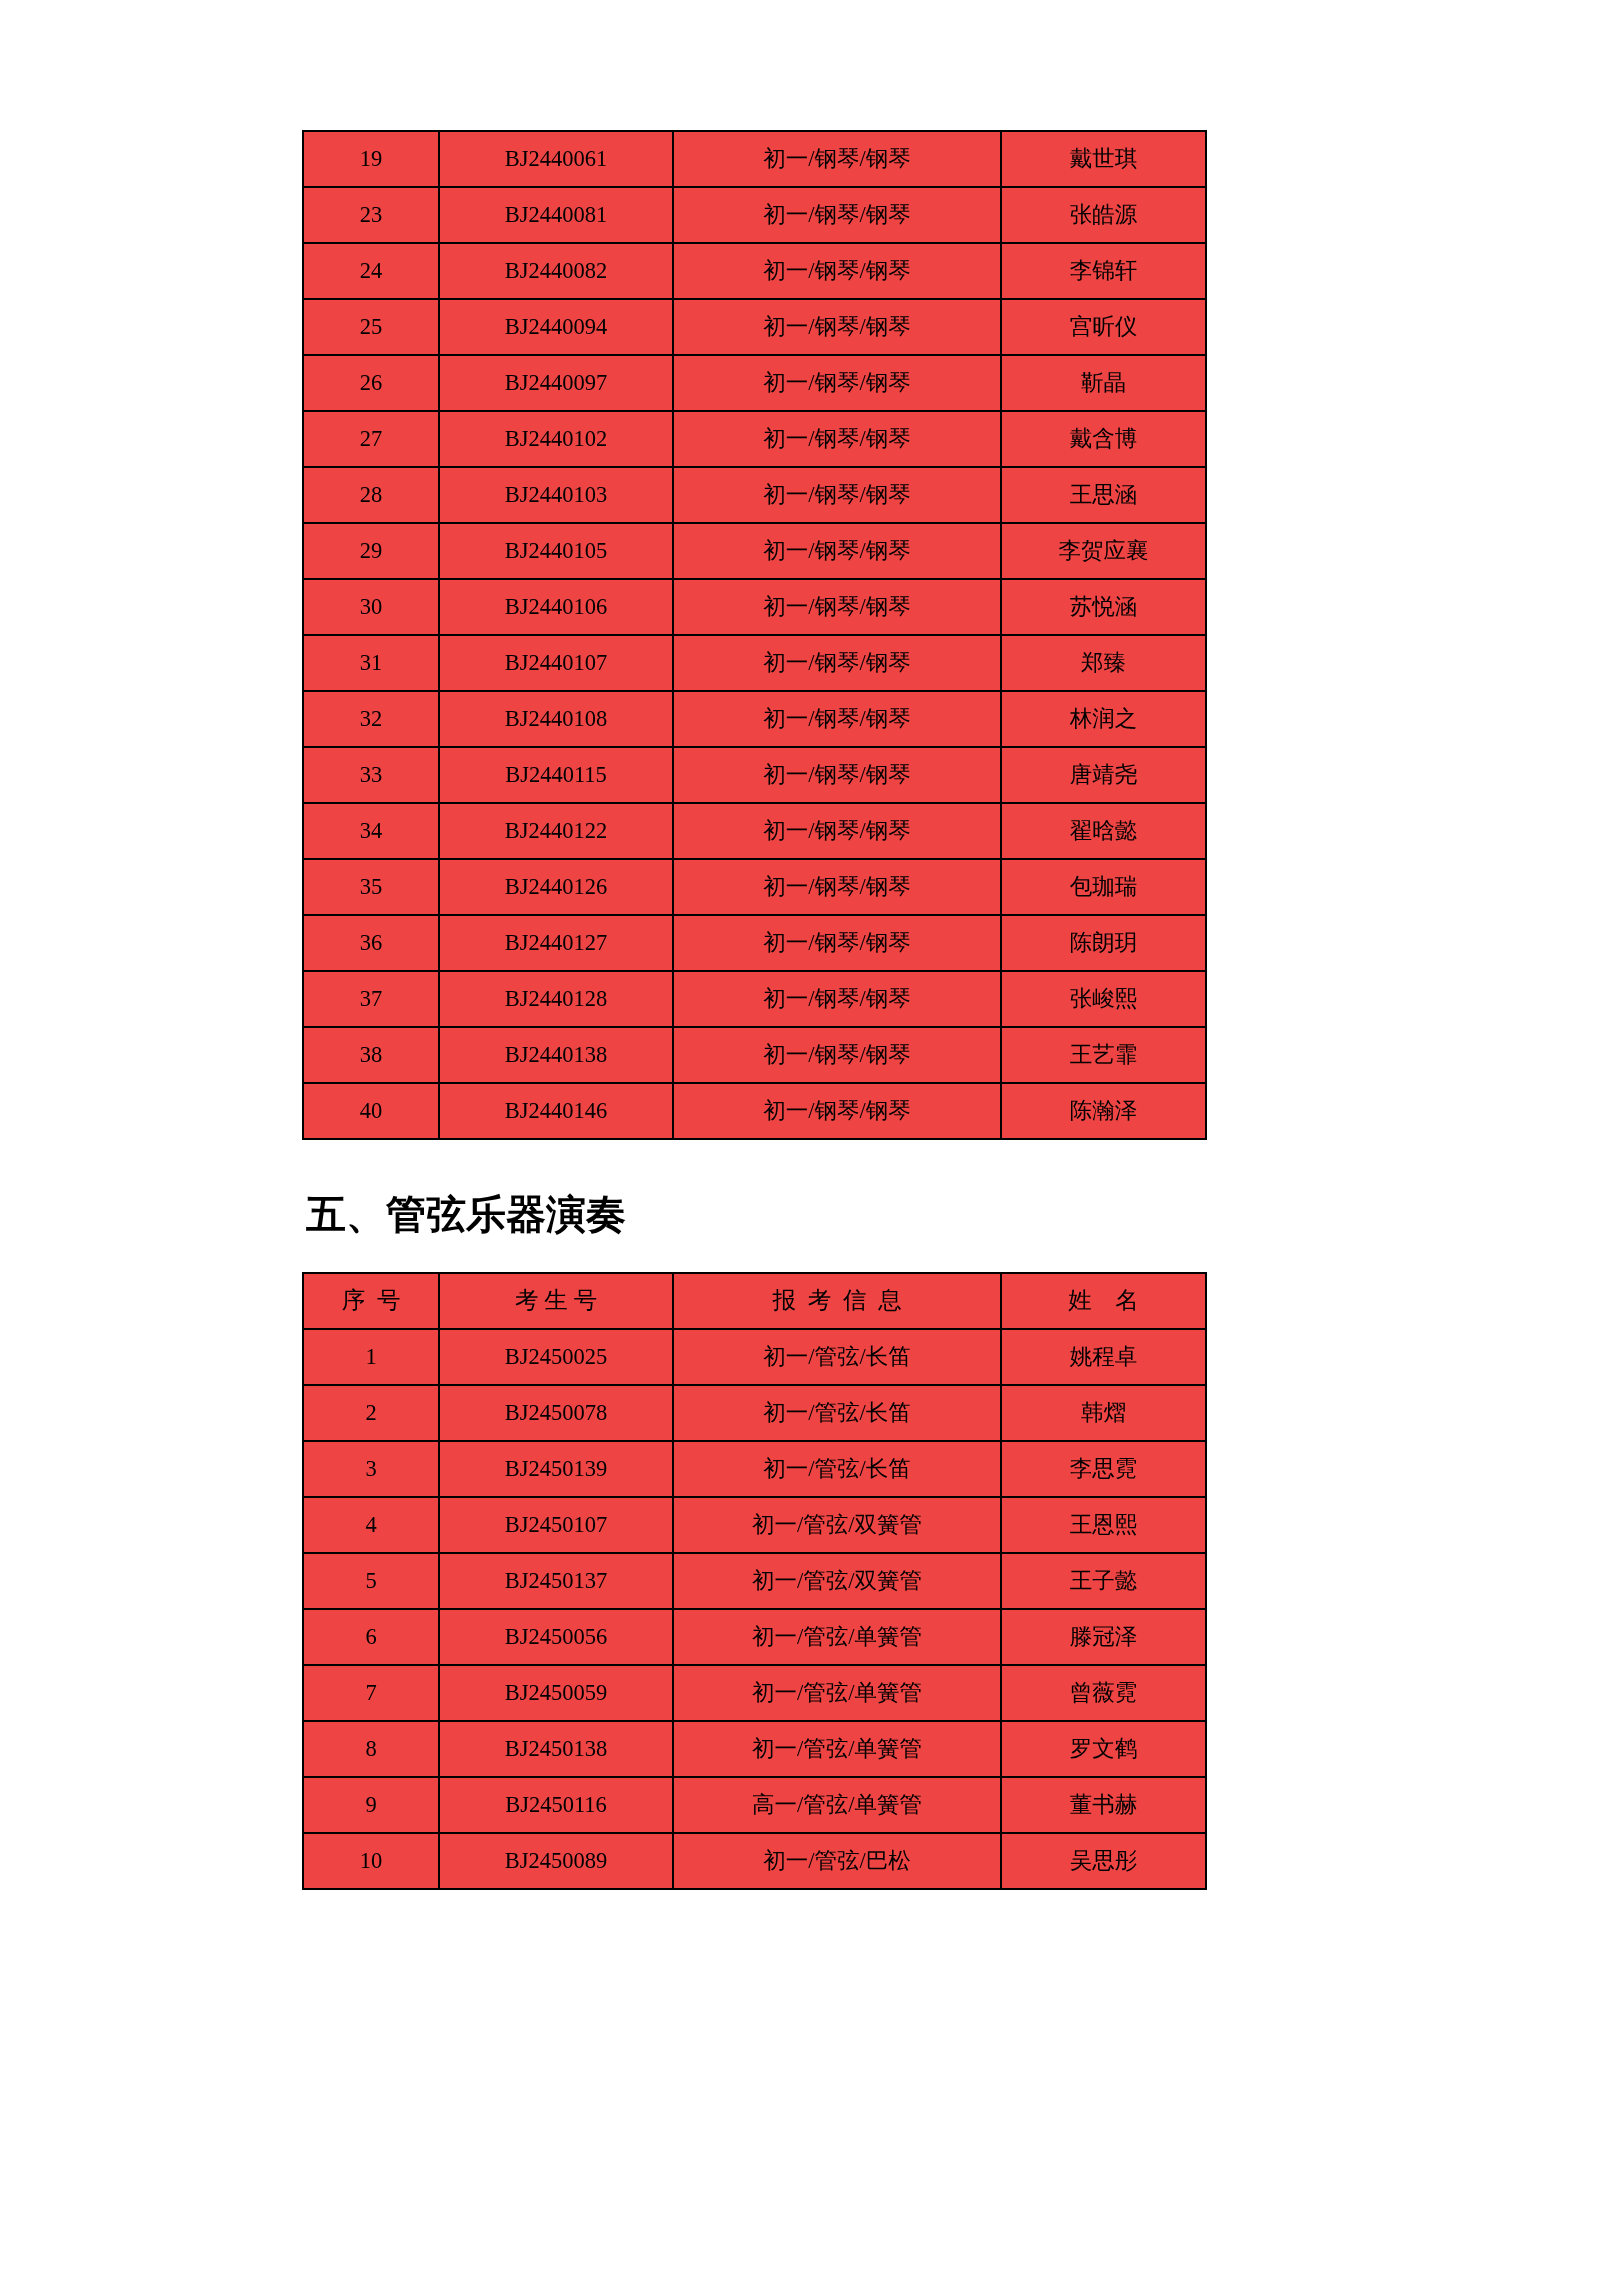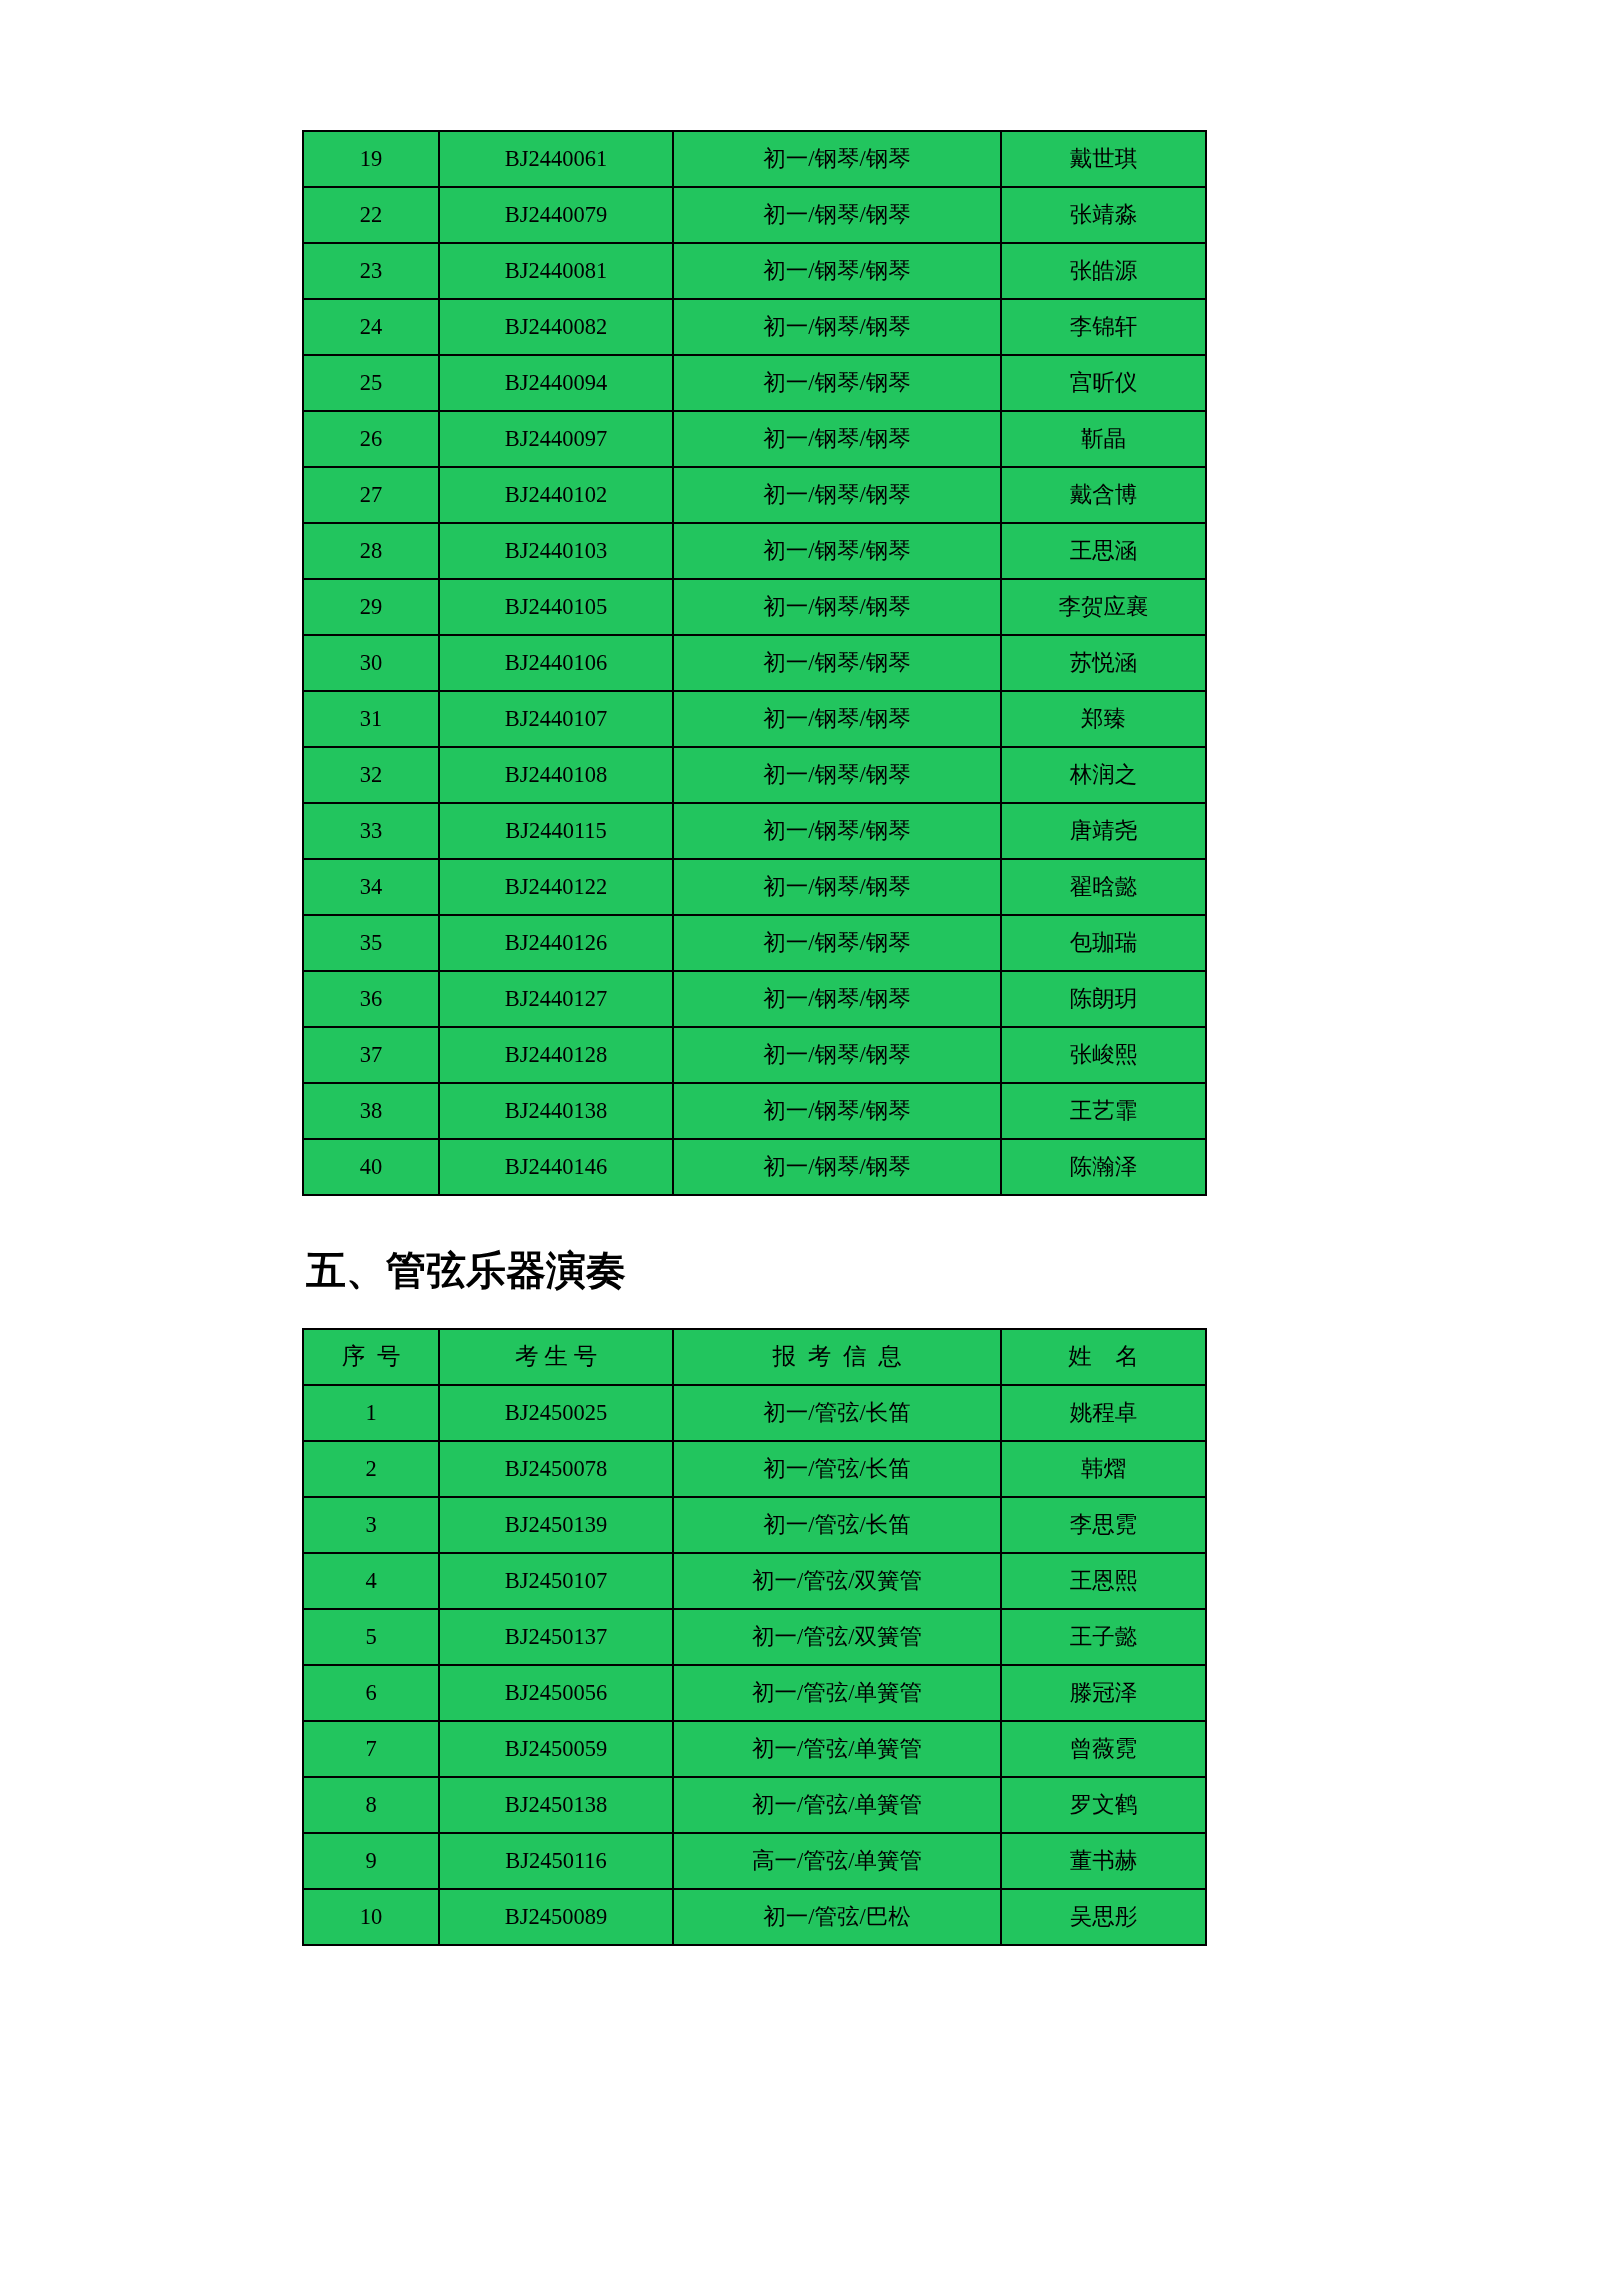--- a/index.html
+++ b/index.html
@@ -16,21 +16,21 @@
     position: relative;
   }
   .doc {
     padding-top: 130px;
   }
   table.roster {
     border-collapse: collapse;
     table-layout: fixed;
     width: 904px;
     margin-left: 302px;
-    background: #22c55e;
+    background: #ef4444;
   }
   table.roster col.c-no   { width: 136px; }
   table.roster col.c-id   { width: 234px; }
   table.roster col.c-info { width: 328px; }
   table.roster col.c-name { width: 205px; }
   table.roster td, table.roster th {
     border: 2.9px solid #000000;
     height: 54px;
     padding: 0;
     text-align: center;
@@ -65,26 +65,20 @@
     </colgroup>
     <tbody>
 
     <tr>
         <td>19</td>
         <td>BJ2440061</td>
         <td>初一/钢琴/钢琴</td>
         <td>戴世琪</td>
       </tr>
         <tr>
-        <td>22</td>
-        <td>BJ2440079</td>
-        <td>初一/钢琴/钢琴</td>
-        <td>张靖淼</td>
-      </tr>
-        <tr>
         <td>23</td>
         <td>BJ2440081</td>
         <td>初一/钢琴/钢琴</td>
         <td>张皓源</td>
       </tr>
         <tr>
         <td>24</td>
         <td>BJ2440082</td>
         <td>初一/钢琴/钢琴</td>
         <td>李锦轩</td>

